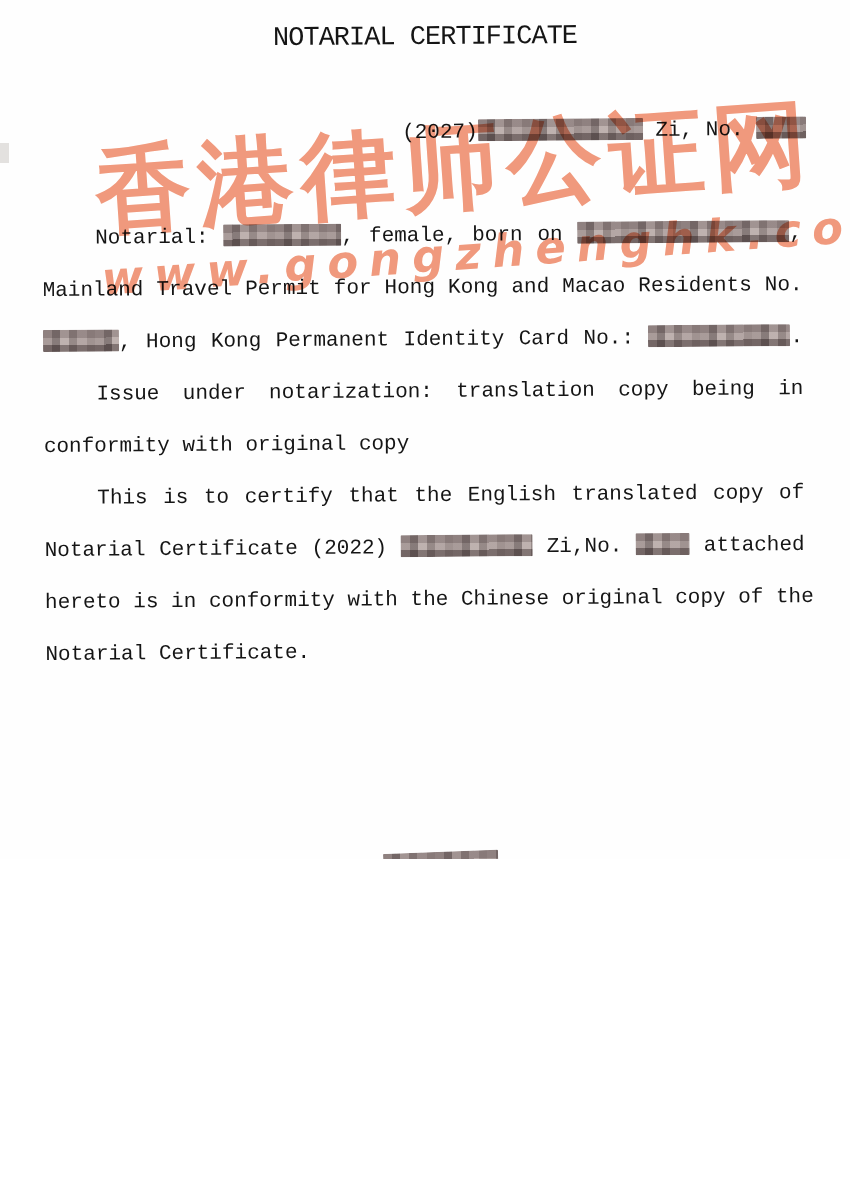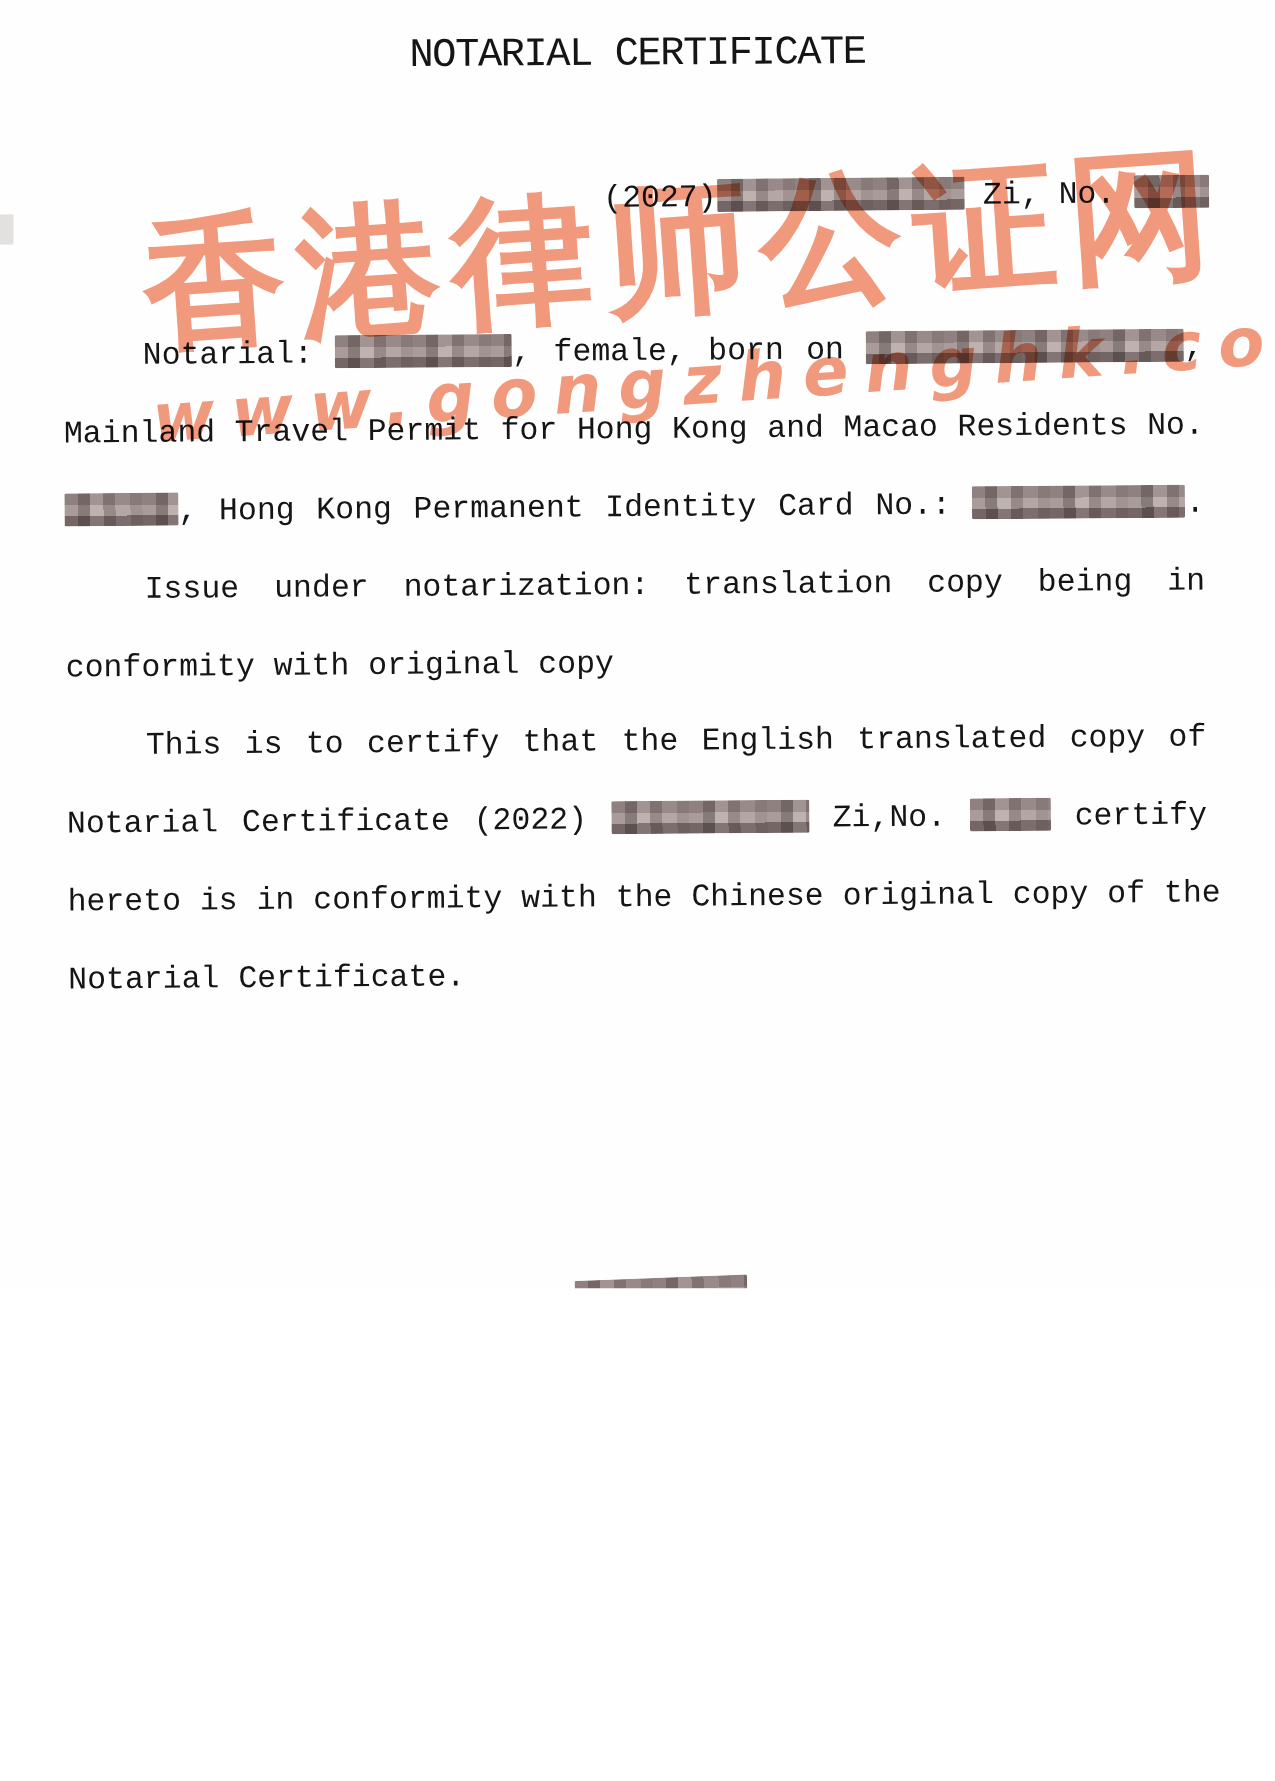--- a/index.html
+++ b/index.html
@@ -156,21 +156,21 @@
       <span class="redact w-idcard"></span><span>.</span>
     </div>
     <div class="line indent">Issue under notarization: translation copy being in</div>
     <div class="line noj">conformity with original copy</div>
     <div class="line indent">This is to certify that the English translated copy of</div>
     <div class="line">
       <span>Notarial Certificate (2022)</span>
       <span class="redact w-certno"></span>
       <span>Zi,No.</span>
       <span class="redact w-serial"></span>
-      <span>certify</span>
+      <span>attached</span>
     </div>
     <div class="line">hereto is in conformity with the Chinese original copy of the</div>
     <div class="line noj">Notarial Certificate.</div>
   </div>
 
   <div class="sig-block">
     <div class="sig-line" style="top:2px;">
       <span>Notary:</span><span class="redact w-notary"></span>
     </div>
     <div class="sig-line" style="top:54px;">

